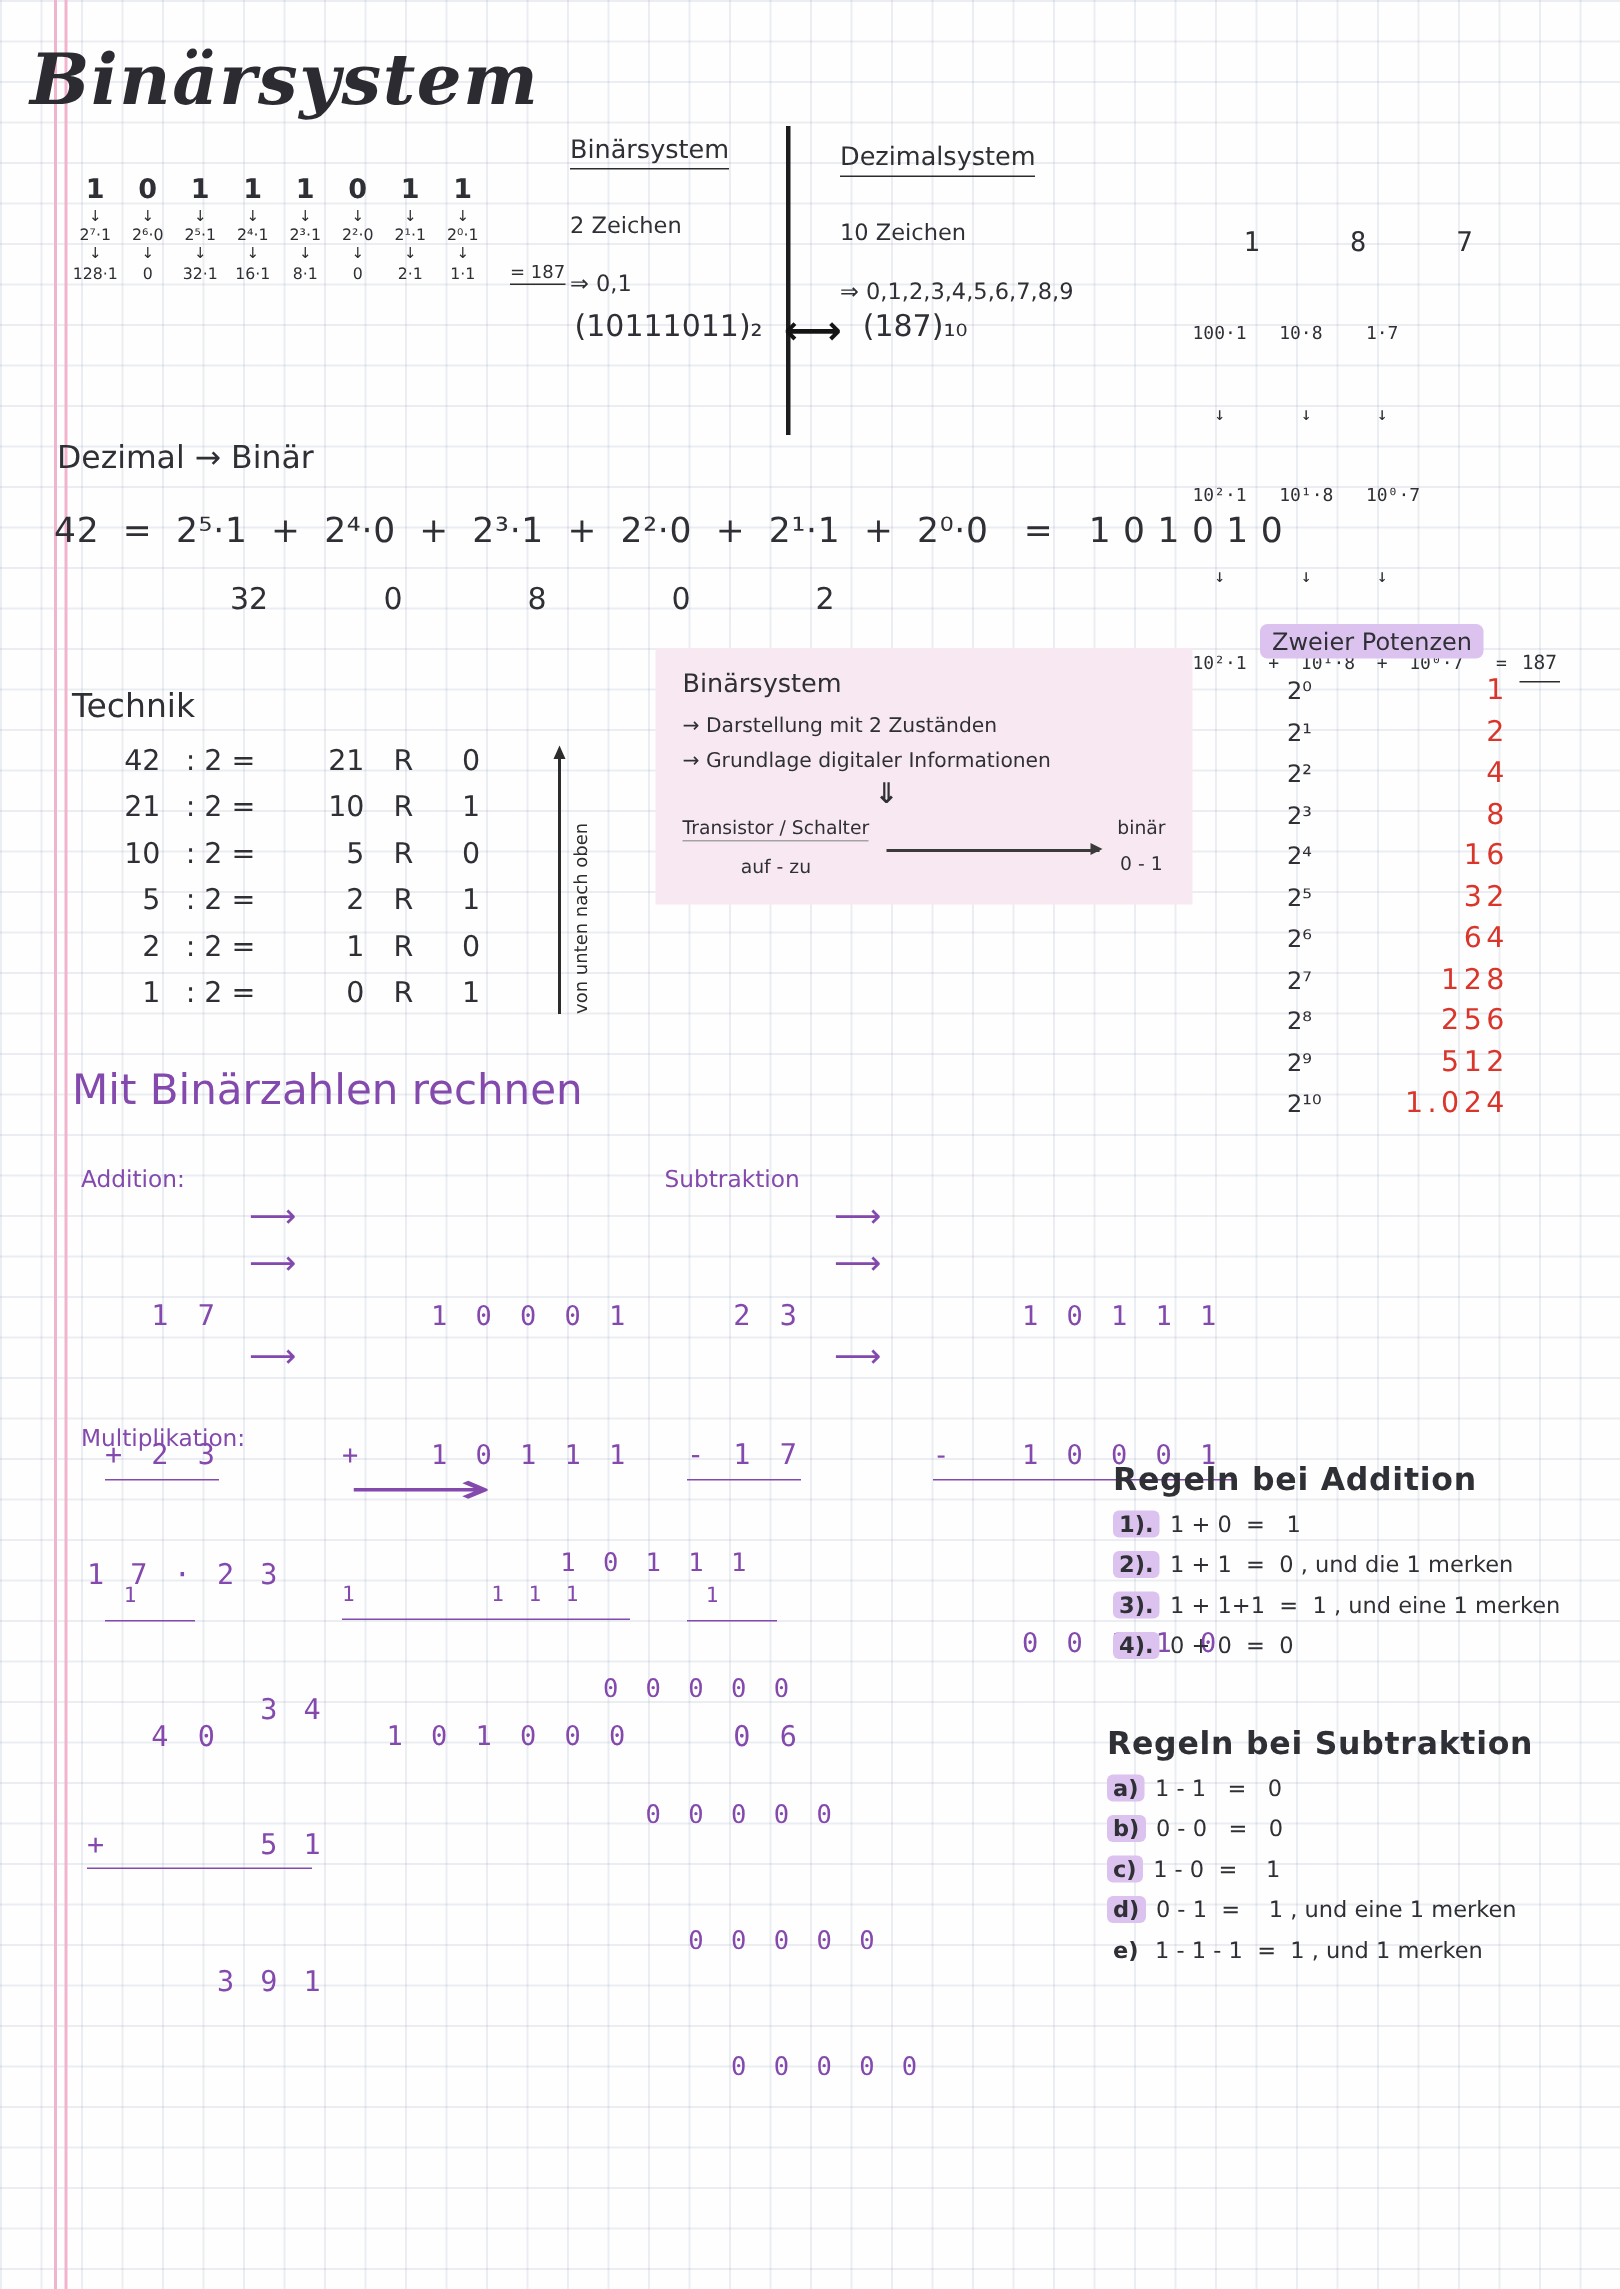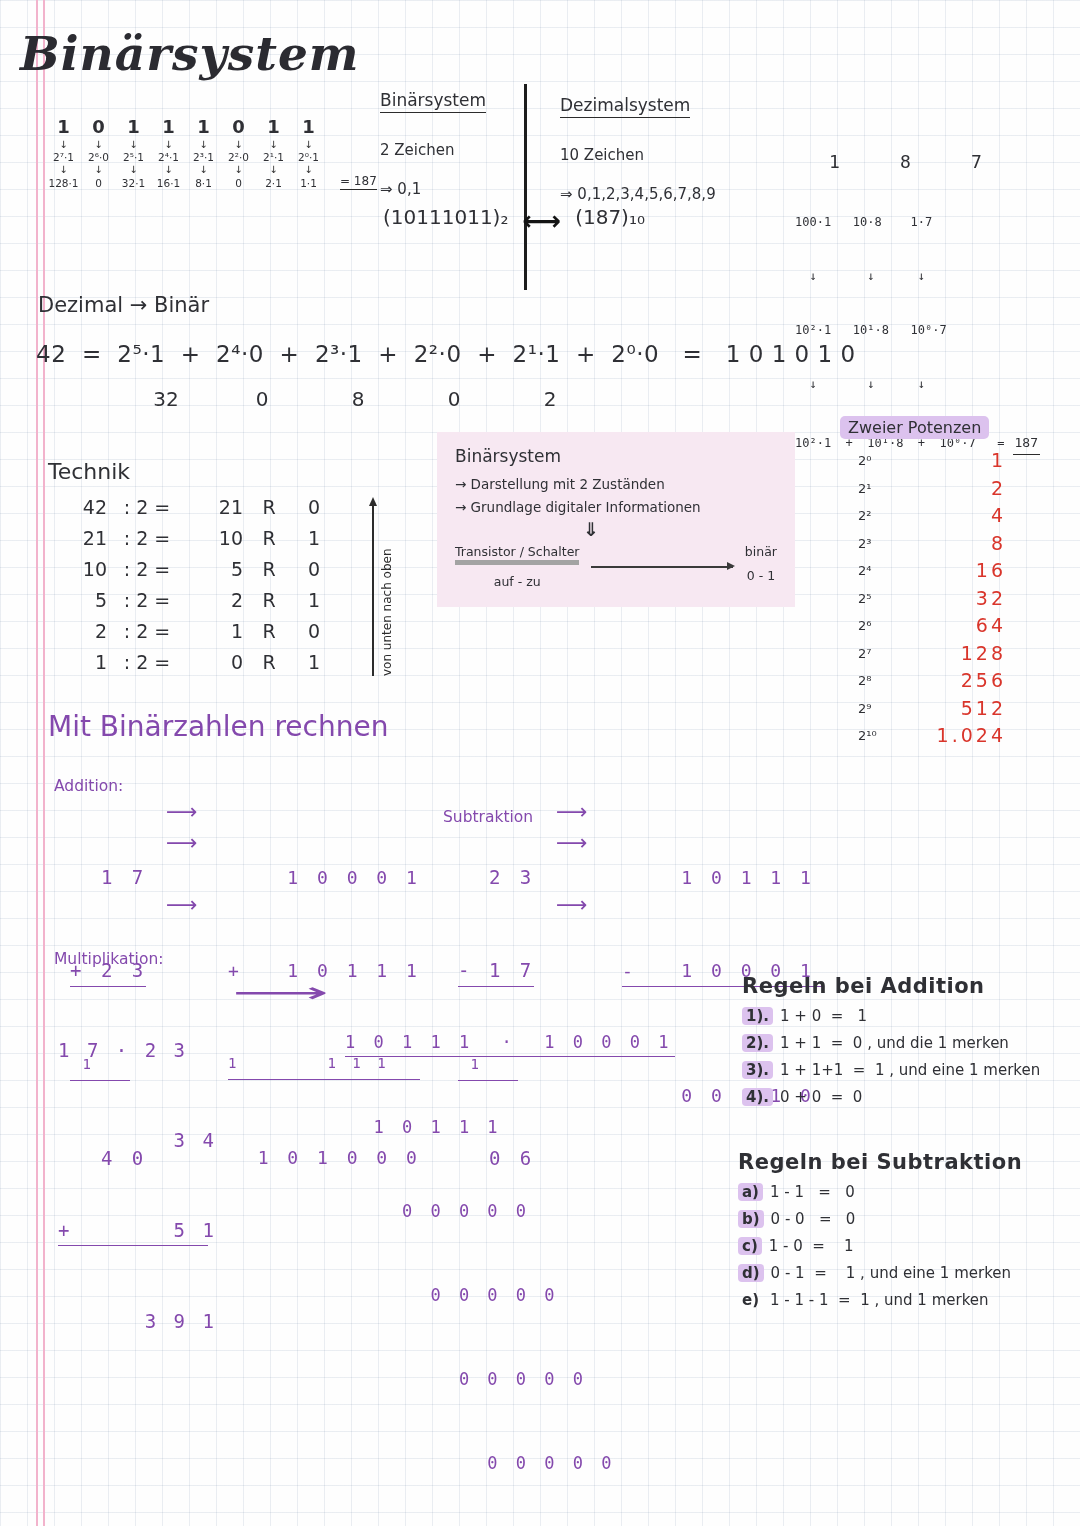--- a/index.html
+++ b/index.html
@@ -81,33 +81,33 @@
     font-size:12px; color:#2c2c2c; margin-left:6px;
   }
 
   
   .infobox{left:437px; top:432px; width:358px; background:#f7e8f2; padding:14px 18px 18px 18px; box-sizing:border-box;}
   .infobox .ib-title{font-size:17px; margin-bottom:10px;}
   .infobox .ib-bullet{font-size:13.5px; margin-top:7px;}
   .infobox .ib-darr{font-size:19px; margin:3px 0 3px 128px; font-weight:bold;}
   .ib-bottom{display:flex; align-items:flex-start; margin-top:4px;}
   .ib-col{display:flex; flex-direction:column; align-items:center; gap:9px; font-size:12.5px;}
-  .ib-col .u{border-bottom:5px solid #a3a3a3; padding-bottom:1px;}
+  .ib-col .u{border-bottom:1px solid #a3a3a3; padding-bottom:1px;}
   .ib-arrow{flex:1; height:1.5px; background:#3a3a3a; position:relative; margin:22px 12px 0 12px;}
   .ib-arrow:after{
     content:""; position:absolute; right:-2px; top:-4px;
     border-top:4.5px solid transparent; border-bottom:4.5px solid transparent;
     border-left:8px solid #3a3a3a;
   }
 
   
   .powers{left:836px; top:416px; width:180px;}
   .powers .pw-header{display:inline-block; font-size:16px; background:#dcc2ee; border-radius:5px; padding:2px 8px; margin-left:4px;}
   .pw-rows{margin-top:8px; display:grid; grid-template-columns:70px 100px;}
-  .pw-rows .pw-p{font-size:13px; line-height:27.5px; padding-left:22px;}
+  .pw-rows .pw-p{font-size:16px; line-height:27.5px; padding-left:22px;}
   .pw-rows .pw-v{font-size:19px; line-height:27.5px; text-align:right; letter-spacing:3px; color:#d9352b;}
 
   
   .rechnen-heading{left:48px; top:710px; font-size:28px; color:#8449ad;}
   .op-label{font-size:15.5px; color:#8449ad;}
 
   .calc{font-size:19px; letter-spacing:4px; line-height:31px; color:#8449ad;}
   .calc div{min-height:31px;}
   .u-line{border-bottom:1.6px solid currentColor;}
   .carry-sm{font-size:14px; line-height:31px;}
@@ -337,21 +337,21 @@
   <span class="abs flow-arrow" style="left:166px; top:799px;">⟶</span>
   <span class="abs flow-arrow" style="left:166px; top:830px;">⟶</span>
   <span class="abs flow-arrow" style="left:166px; top:892px;">⟶</span>
   <div class="abs bincalc mono" style="left:228px; top:800px;">
     <div>    1 0 0 0 1</div>
     <div>+   1 0 1 1 1</div>
     <div class="u-line carry-sm" style="width:192px;">1       1 1 1</div>
     <div>  1 0 1 0 0 0</div>
   </div>
 
-  <div class="abs op-label" style="left:443px; top:808px;">Subtraktion</div>
+  <div class="abs op-label" style="left:443px; top:777px;">Subtraktion</div>
   <div class="abs calc mono" style="left:458px; top:800px;">
     <div>  2 3</div>
     <div class="u-line" style="width:76px;">- 1 7</div>
     <div class="u-line carry-sm" style="width:60px;"> 1</div>
     <div>  0 6</div>
   </div>
   <span class="abs flow-arrow" style="left:556px; top:799px;">⟶</span>
   <span class="abs flow-arrow" style="left:556px; top:830px;">⟶</span>
   <span class="abs flow-arrow" style="left:556px; top:892px;">⟶</span>
   <div class="abs bincalc mono" style="left:622px; top:800px;">
@@ -362,21 +362,20 @@
 
   <div class="abs op-label" style="left:54px; top:950px;">Multiplikation:</div>
   <div class="abs multdec mono" style="left:58px; top:975px;">
     <div>1 7 · 2 3</div>
     <div>        3 4</div>
     <div class="u-line" style="width:150px;">+       5 1</div>
     <div>      3 9 1</div>
   </div>
   <span class="abs mult-arrow">⟶</span>
   <div class="abs multbin mono">
-    <div class="u-line" style="width:330px;">1 0 1 1 1  ·  1 0 0 0 1</div>
     <div>  1 0 1 1 1</div>
     <div>    0 0 0 0 0</div>
     <div>      0 0 0 0 0</div>
     <div>        0 0 0 0 0</div>
     <div>          0 0 0 0 0</div>
     
     
   </div>
 
   <div class="abs rules" style="left:742px; top:974px;">

